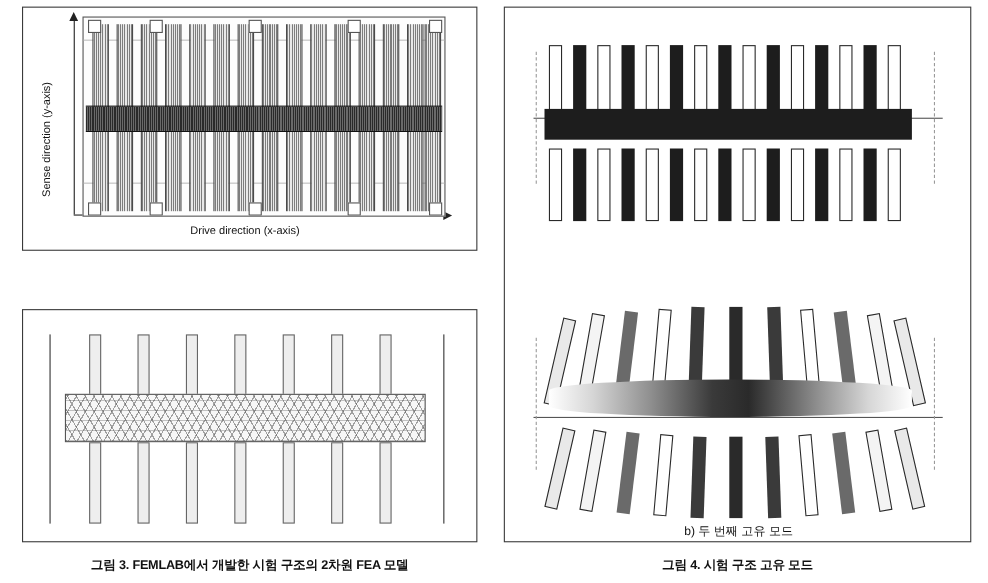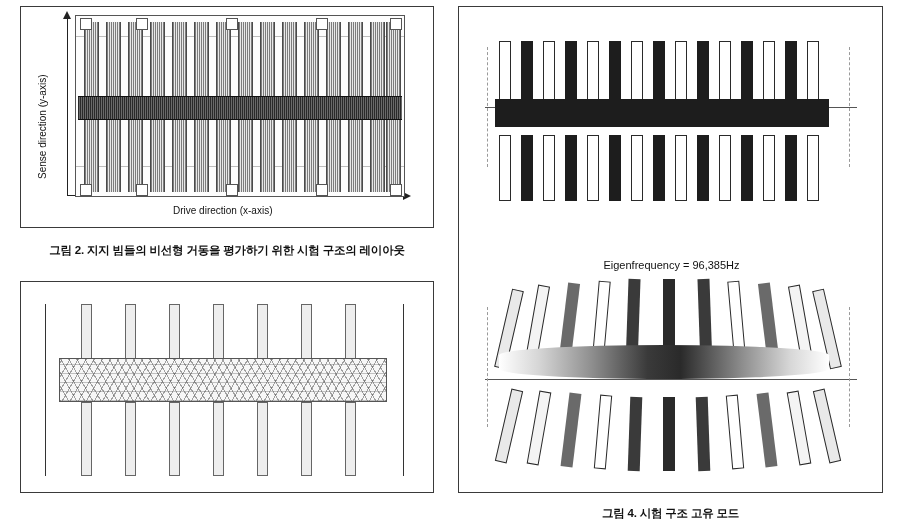--- a/index.html
+++ b/index.html
@@ -236,21 +236,20 @@
       <div class="f2-anchor" style="left:240px;top:2px;"></div>
       <div class="f2-anchor" style="left:314px;top:2px;"></div>
       <div class="f2-anchor" style="left:4px;  top:168px;"></div>
       <div class="f2-anchor" style="left:60px; top:168px;"></div>
       <div class="f2-anchor" style="left:150px;top:168px;"></div>
       <div class="f2-anchor" style="left:240px;top:168px;"></div>
       <div class="f2-anchor" style="left:314px;top:168px;"></div>
     </div>
   </div>
 
-  <div class="caption" style="left:20px; top:243px; width:414px;">그림 2. 지지 빔들의 비선형 거동을 평가하기 위한 시험 구조의 레이아웃</div>
 
   <div class="fig-box" id="fig3-box">
 
     <div class="f3-post" style="left:24px; top:22px; height:172px;"></div>
     <div class="f3-post" style="left:382px; top:22px; height:172px;"></div>
 
     <div class="f3-finger" style="left:60px;  top:22px; height:56px;"></div>
     <div class="f3-finger" style="left:104px; top:22px; height:56px;"></div>
     <div class="f3-finger" style="left:148px; top:22px; height:56px;"></div>
     <div class="f3-finger" style="left:192px; top:22px; height:56px;"></div>
@@ -262,20 +261,21 @@
     <div class="f3-finger" style="left:104px; top:120px; height:74px;"></div>
     <div class="f3-finger" style="left:148px; top:120px; height:74px;"></div>
     <div class="f3-finger" style="left:192px; top:120px; height:74px;"></div>
     <div class="f3-finger" style="left:236px; top:120px; height:74px;"></div>
     <div class="f3-finger" style="left:280px; top:120px; height:74px;"></div>
     <div class="f3-finger" style="left:324px; top:120px; height:74px;"></div>
 
     <div class="f3-body"></div>
   </div>
 
+  <div class="caption" style="left:20px; top:506px; width:414px;">그림 3. FEMLAB에서 개발한 시험 구조의 2차원 FEA 모델</div>
 
   <div class="fig-box" id="fig4-box">
 
 
     <div class="mode-axis" style="left:26px; top:100px; width:372px;"></div>
 
     <div class="mode-finger-dark" style="left:62px;  top:34px; width:12px; height:66px;"></div>
     <div class="mode-finger-dark" style="left:106px; top:34px; width:12px; height:66px;"></div>
     <div class="mode-finger-dark" style="left:150px; top:34px; width:12px; height:66px;"></div>
     <div class="mode-finger-dark" style="left:194px; top:34px; width:12px; height:66px;"></div>
@@ -308,21 +308,20 @@
     <div class="mode-finger-light" style="left:260px; top:128px; width:12px; height:66px;"></div>
     <div class="mode-finger-light" style="left:304px; top:128px; width:12px; height:66px;"></div>
     <div class="mode-finger-light" style="left:348px; top:128px; width:12px; height:66px;"></div>
 
     <div class="mode-beam-dark" style="left:36px; top:92px; width:334px; height:28px;"></div>
 
     <div class="mode-ghost" style="left:28px; top:40px;"></div>
     <div class="mode-ghost" style="left:390px; top:40px;"></div>
 
 
-    <div class="eigenlabel" style="left:0; top:252px; width:425px;">Eigenfrequency = 96,385Hz</div>
 
     <div class="mode-axis" style="left:26px; top:372px; width:372px;"></div>
 
     <div class="mode-finger-light" style="left:44px;  top:282px; width:12px; height:80px; transform:rotate(13deg); background:#e9e9e9;"></div>
     <div class="mode-finger-light" style="left:72px;  top:278px; width:12px; height:82px; transform:rotate(10deg); background:#f4f4f4;"></div>
     <div class="mode-finger-dark" style="left:104px; top:276px; width:12px; height:84px; transform:rotate(7deg); background:#6a6a6a;"></div>
     <div class="mode-finger-light" style="left:136px; top:274px; width:12px; height:86px; transform:rotate(5deg); background:#ffffff;"></div>
     <div class="mode-finger-dark" style="left:168px; top:272px; width:12px; height:88px; transform:rotate(2deg); background:#3a3a3a;"></div>
     <div class="mode-finger-dark" style="left:204px; top:272px; width:12px; height:88px; background:#2a2a2a;"></div>
     <div class="mode-finger-dark" style="left:240px; top:272px; width:12px; height:88px; transform:rotate(-2deg); background:#3a3a3a;"></div>
@@ -341,17 +340,18 @@
     <div class="mode-finger-light" style="left:270px; top:388px; width:12px; height:74px; transform:rotate(-5deg); background:#ffffff;"></div>
     <div class="mode-finger-dark" style="left:302px; top:386px; width:12px; height:74px; transform:rotate(-7deg); background:#6a6a6a;"></div>
     <div class="mode-finger-light" style="left:334px; top:384px; width:12px; height:74px; transform:rotate(-10deg); background:#f4f4f4;"></div>
     <div class="mode-finger-light" style="left:362px; top:382px; width:12px; height:74px; transform:rotate(-13deg); background:#e9e9e9;"></div>
 
     <div class="mode2-beam" style="top:338px;"></div>
 
     <div class="mode-ghost" style="left:28px; top:300px;"></div>
     <div class="mode-ghost" style="left:390px; top:300px;"></div>
 
+    <div class="subcaption" style="left:0; top:468px; width:425px;">b) 두 번째 고유 모드</div>
   </div>
 
   <div class="caption" style="left:458px; top:506px; width:425px;text-align:center;">그림 4. 시험 구조 고유 모드</div>
 
 </div>
 
 </body></html>

